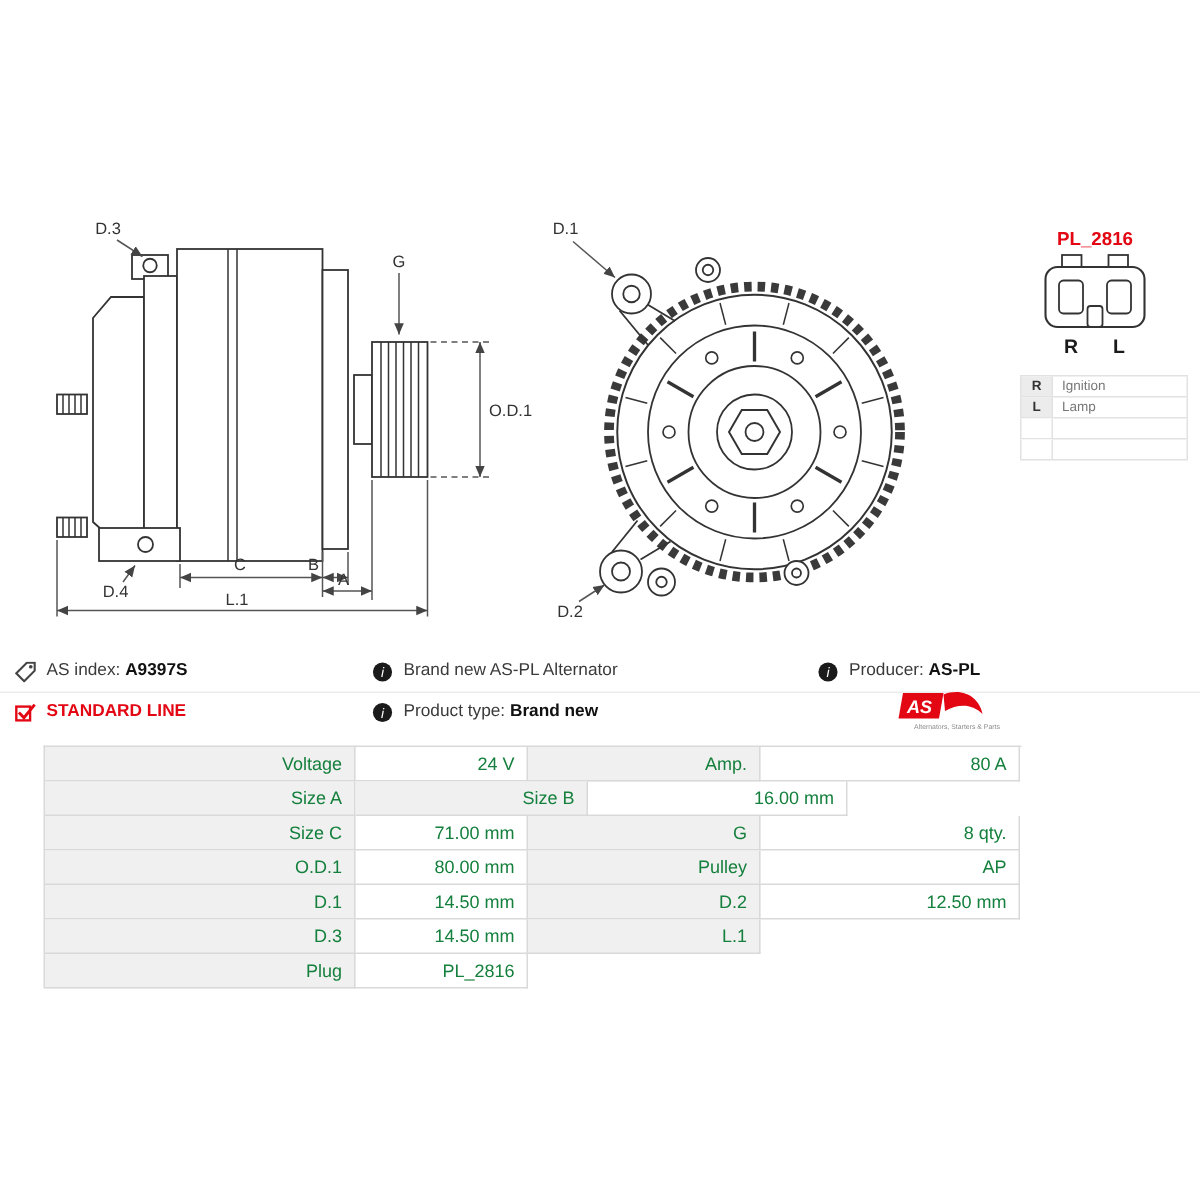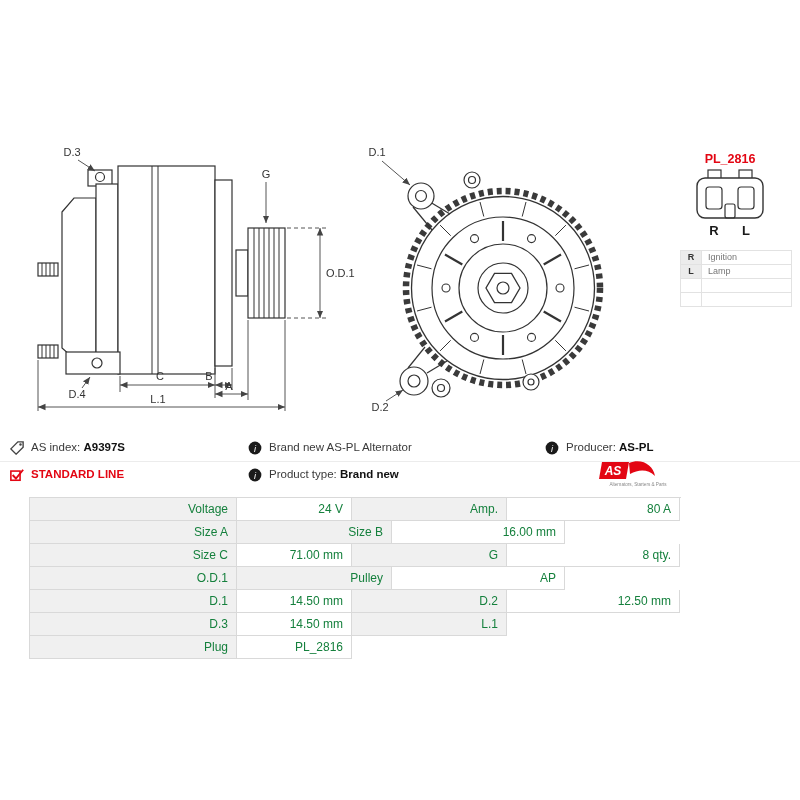--- a/index.html
+++ b/index.html
@@ -275,20 +275,21 @@
       <div class="cell w4">16.00 mm</div>
     </div>
     <div class="srow">
       <div class="cell lab w1">Size C</div>
       <div class="cell w2">71.00 mm</div>
       <div class="cell lab w3">G</div>
       <div class="cell w4">8 qty.</div>
     </div>
     <div class="srow">
       <div class="cell lab w1">O.D.1</div>
+      <div class="cell w2">80.00 mm</div>
       <div class="cell lab w3">Pulley</div>
       <div class="cell w4">AP</div>
     </div>
     <div class="srow">
       <div class="cell lab w1">D.1</div>
       <div class="cell w2">14.50 mm</div>
       <div class="cell lab w3">D.2</div>
       <div class="cell w4">12.50 mm</div>
     </div>
     <div class="srow">

